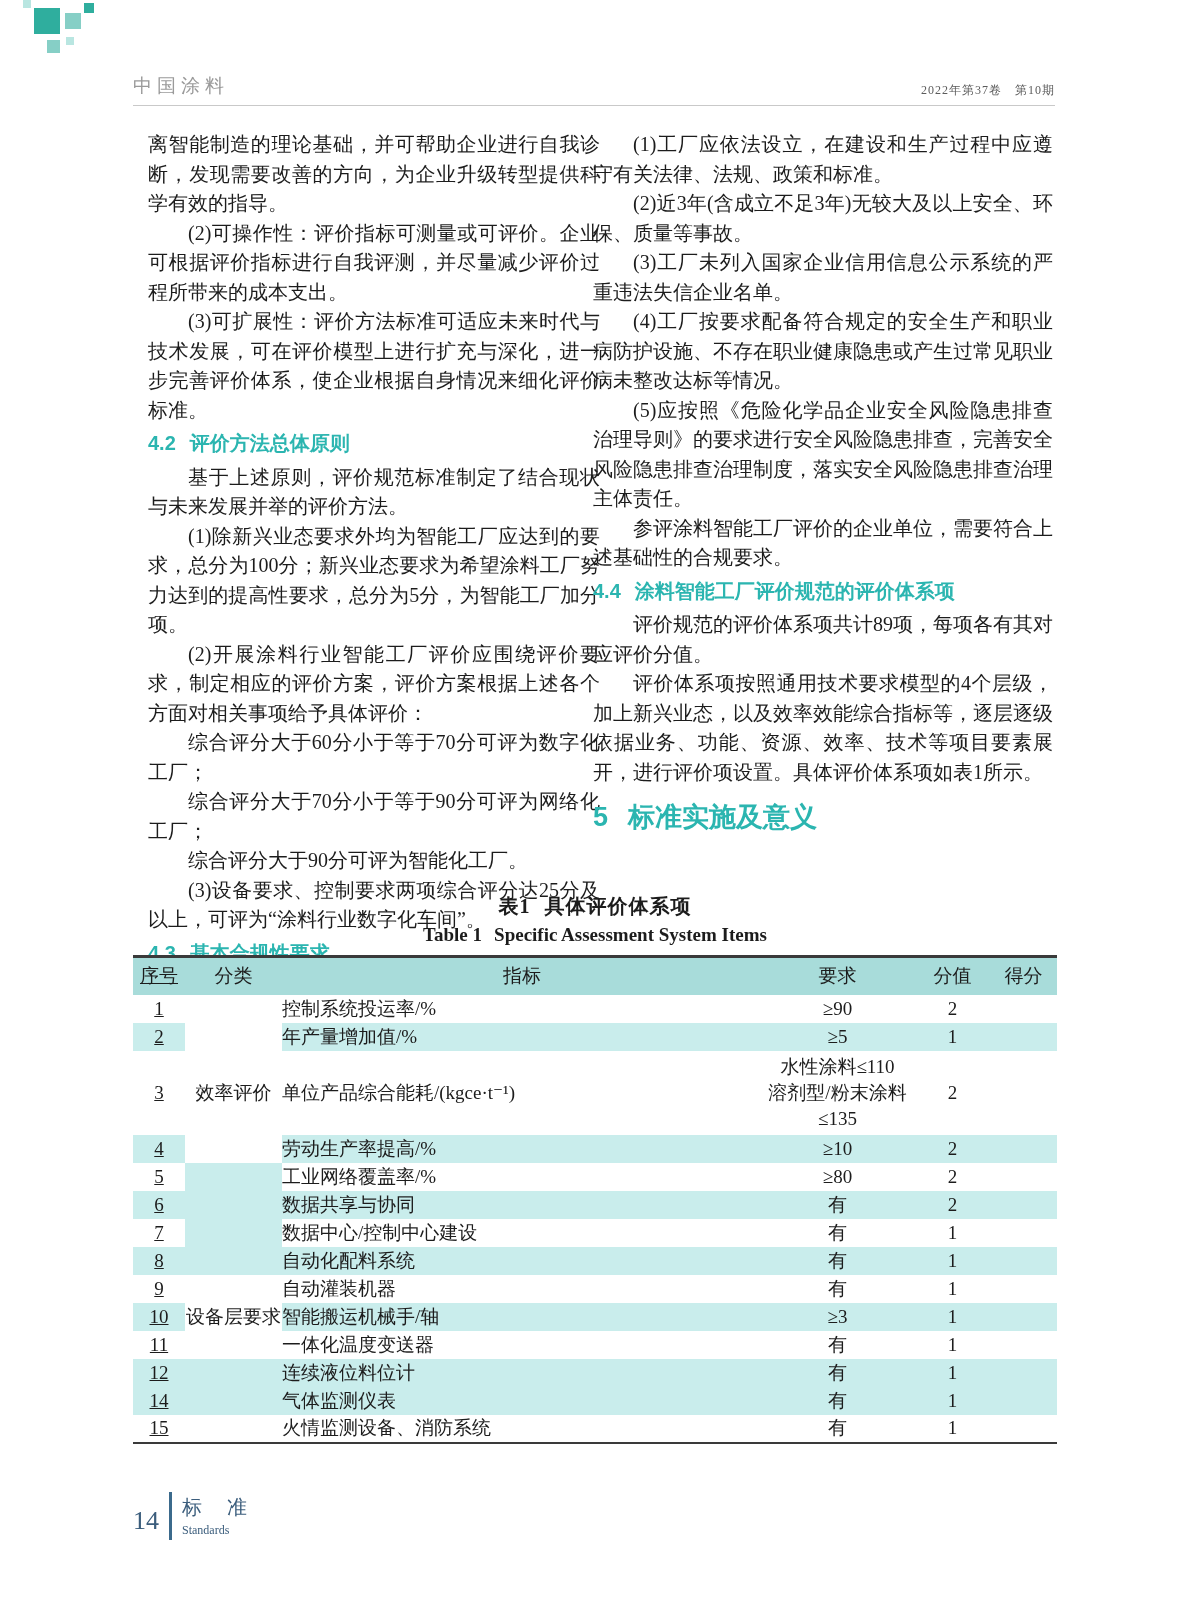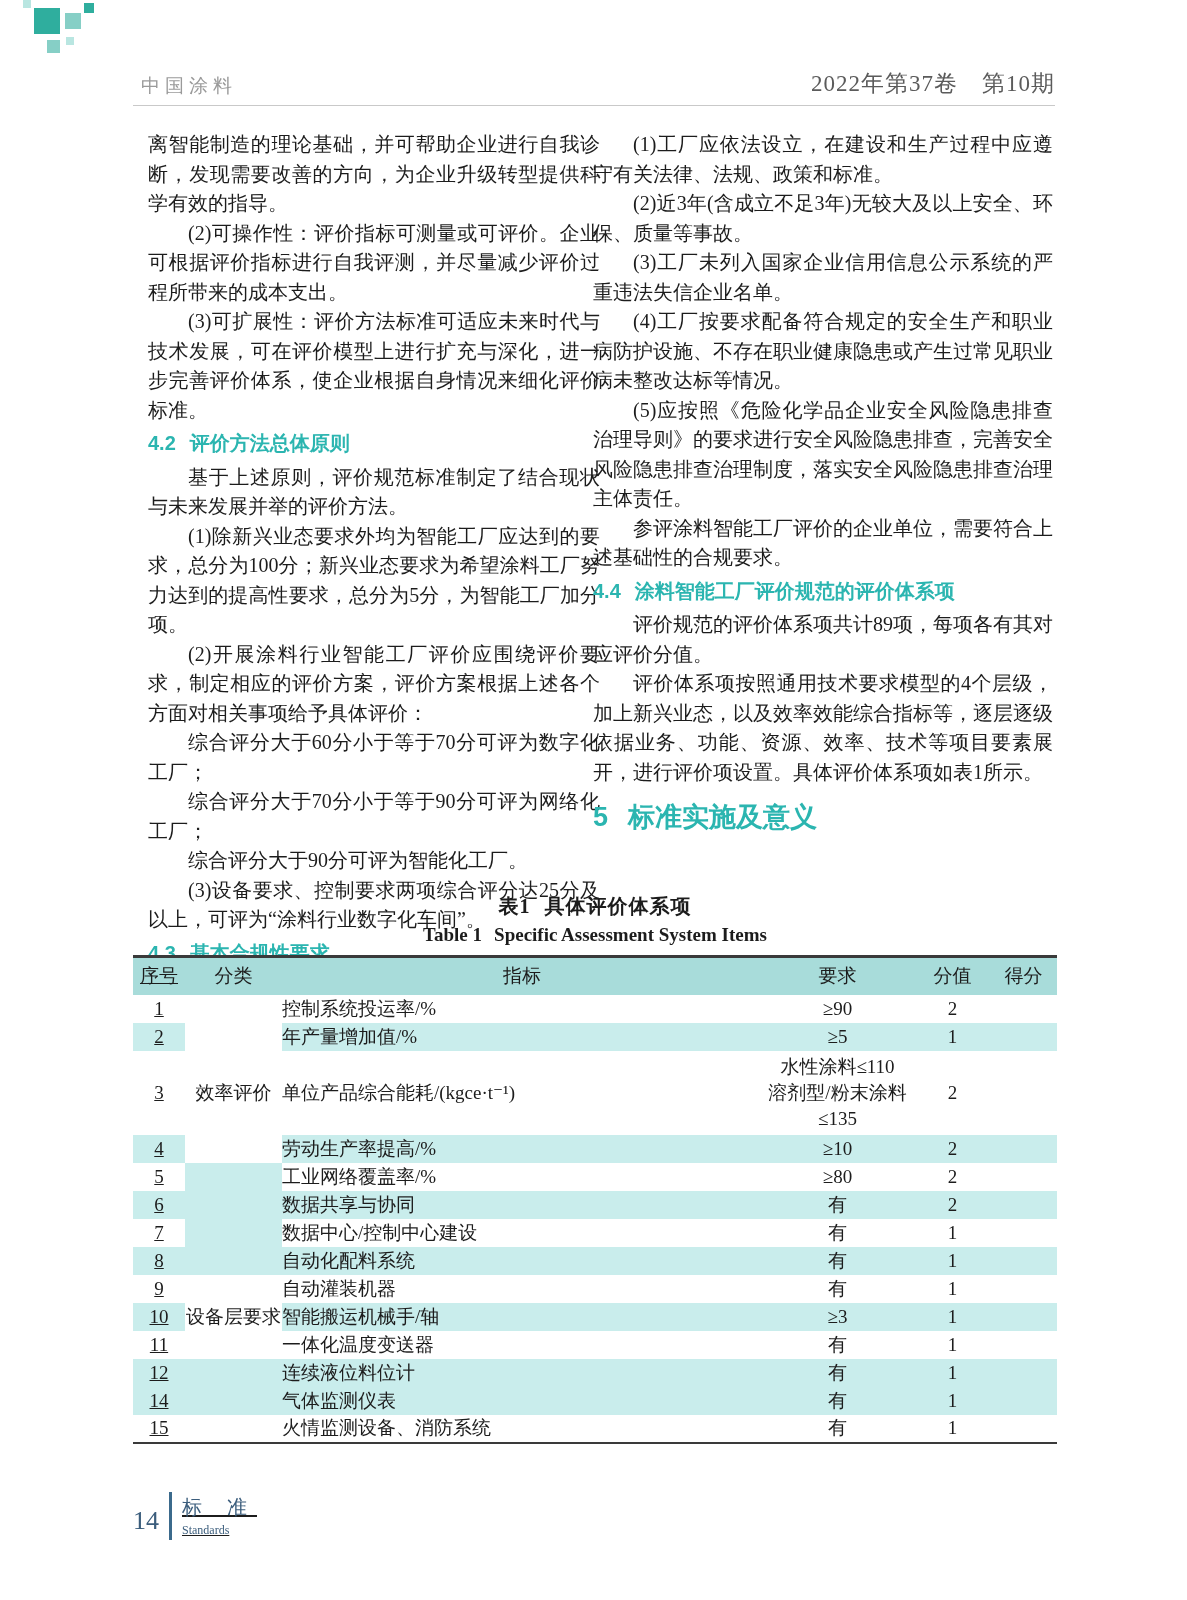--- a/index.html
+++ b/index.html
@@ -23,22 +23,22 @@
   .sq2{left:65px;top:13px;width:16px;height:16px;background:#86cfc6;}
   .sq3{left:84px;top:3px;width:10px;height:10px;background:#2fae9e;}
   .sq4{left:47px;top:40px;width:13px;height:13px;background:#86cfc6;}
   .sq5{left:66px;top:37px;width:8px;height:8px;background:#b9e6e1;}
   .sq6{left:23px;top:0px;width:8px;height:8px;background:#b9e6e1;}
 
   
   .runhead{position:absolute;left:133px;top:72px;width:922px;height:34px;
            border-bottom:1px solid #c9c9c9;display:flex;justify-content:space-between;
            align-items:flex-end;padding-bottom:6px;}
-  .journal{font-size:19px;color:#9a9a9a;letter-spacing:5px;margin-left:8px;}
-  .issue{font-size:23px;color:#5b5b5b;letter-spacing:1px;}
+  .journal{font-size:19px;color:#9a9a9a;letter-spacing:5px;}
+  .issue{font-size:12px;color:#5b5b5b;letter-spacing:1px;}
 
   
   .col{position:absolute;top:130px;font-size:20px;line-height:29.5px;
        text-align:justify;}
   .col p{text-indent:2em;}
   .col p.no-indent{text-indent:0;}
   #col-left{left:148px;width:452px;}
   #col-right{left:593px;width:460px;}
   .h-sub{font-family:"Liberation Sans","DejaVu Sans",sans-serif;
          color:var(--accent);font-weight:bold;font-size:20px;
@@ -70,21 +70,21 @@
   td.c-score,th.c-score{width:75px;text-align:center;}
   td.c-got,th.c-got{width:67px;text-align:center;}
   td.shade{background:var(--stripe-bg);}
   .req-lines div{line-height:26px;}
 
   
   .footer{position:absolute;left:133px;top:1492px;display:flex;align-items:center;}
   .pageno{font-size:26px;color:var(--footer-blue);margin-right:10px;
           align-self:flex-end;padding-bottom:4px;}
   .foot-bar{width:3px;height:48px;background:#3b6a8c;margin-right:10px;}
-  .foot-text{display:flex;flex-direction:column;justify-content:center;text-decoration:underline;}
+  .foot-text{display:flex;flex-direction:column;justify-content:center;}
   .foot-cn{font-size:20px;color:var(--footer-blue);letter-spacing:10px;}
   .foot-en{font-size:12px;color:var(--footer-blue);margin-top:2px;}
 </style>
 </head>
 <body>
 
 <div class="page">
 
   <div class="corner">
     <div class="sq sq1"></div>

